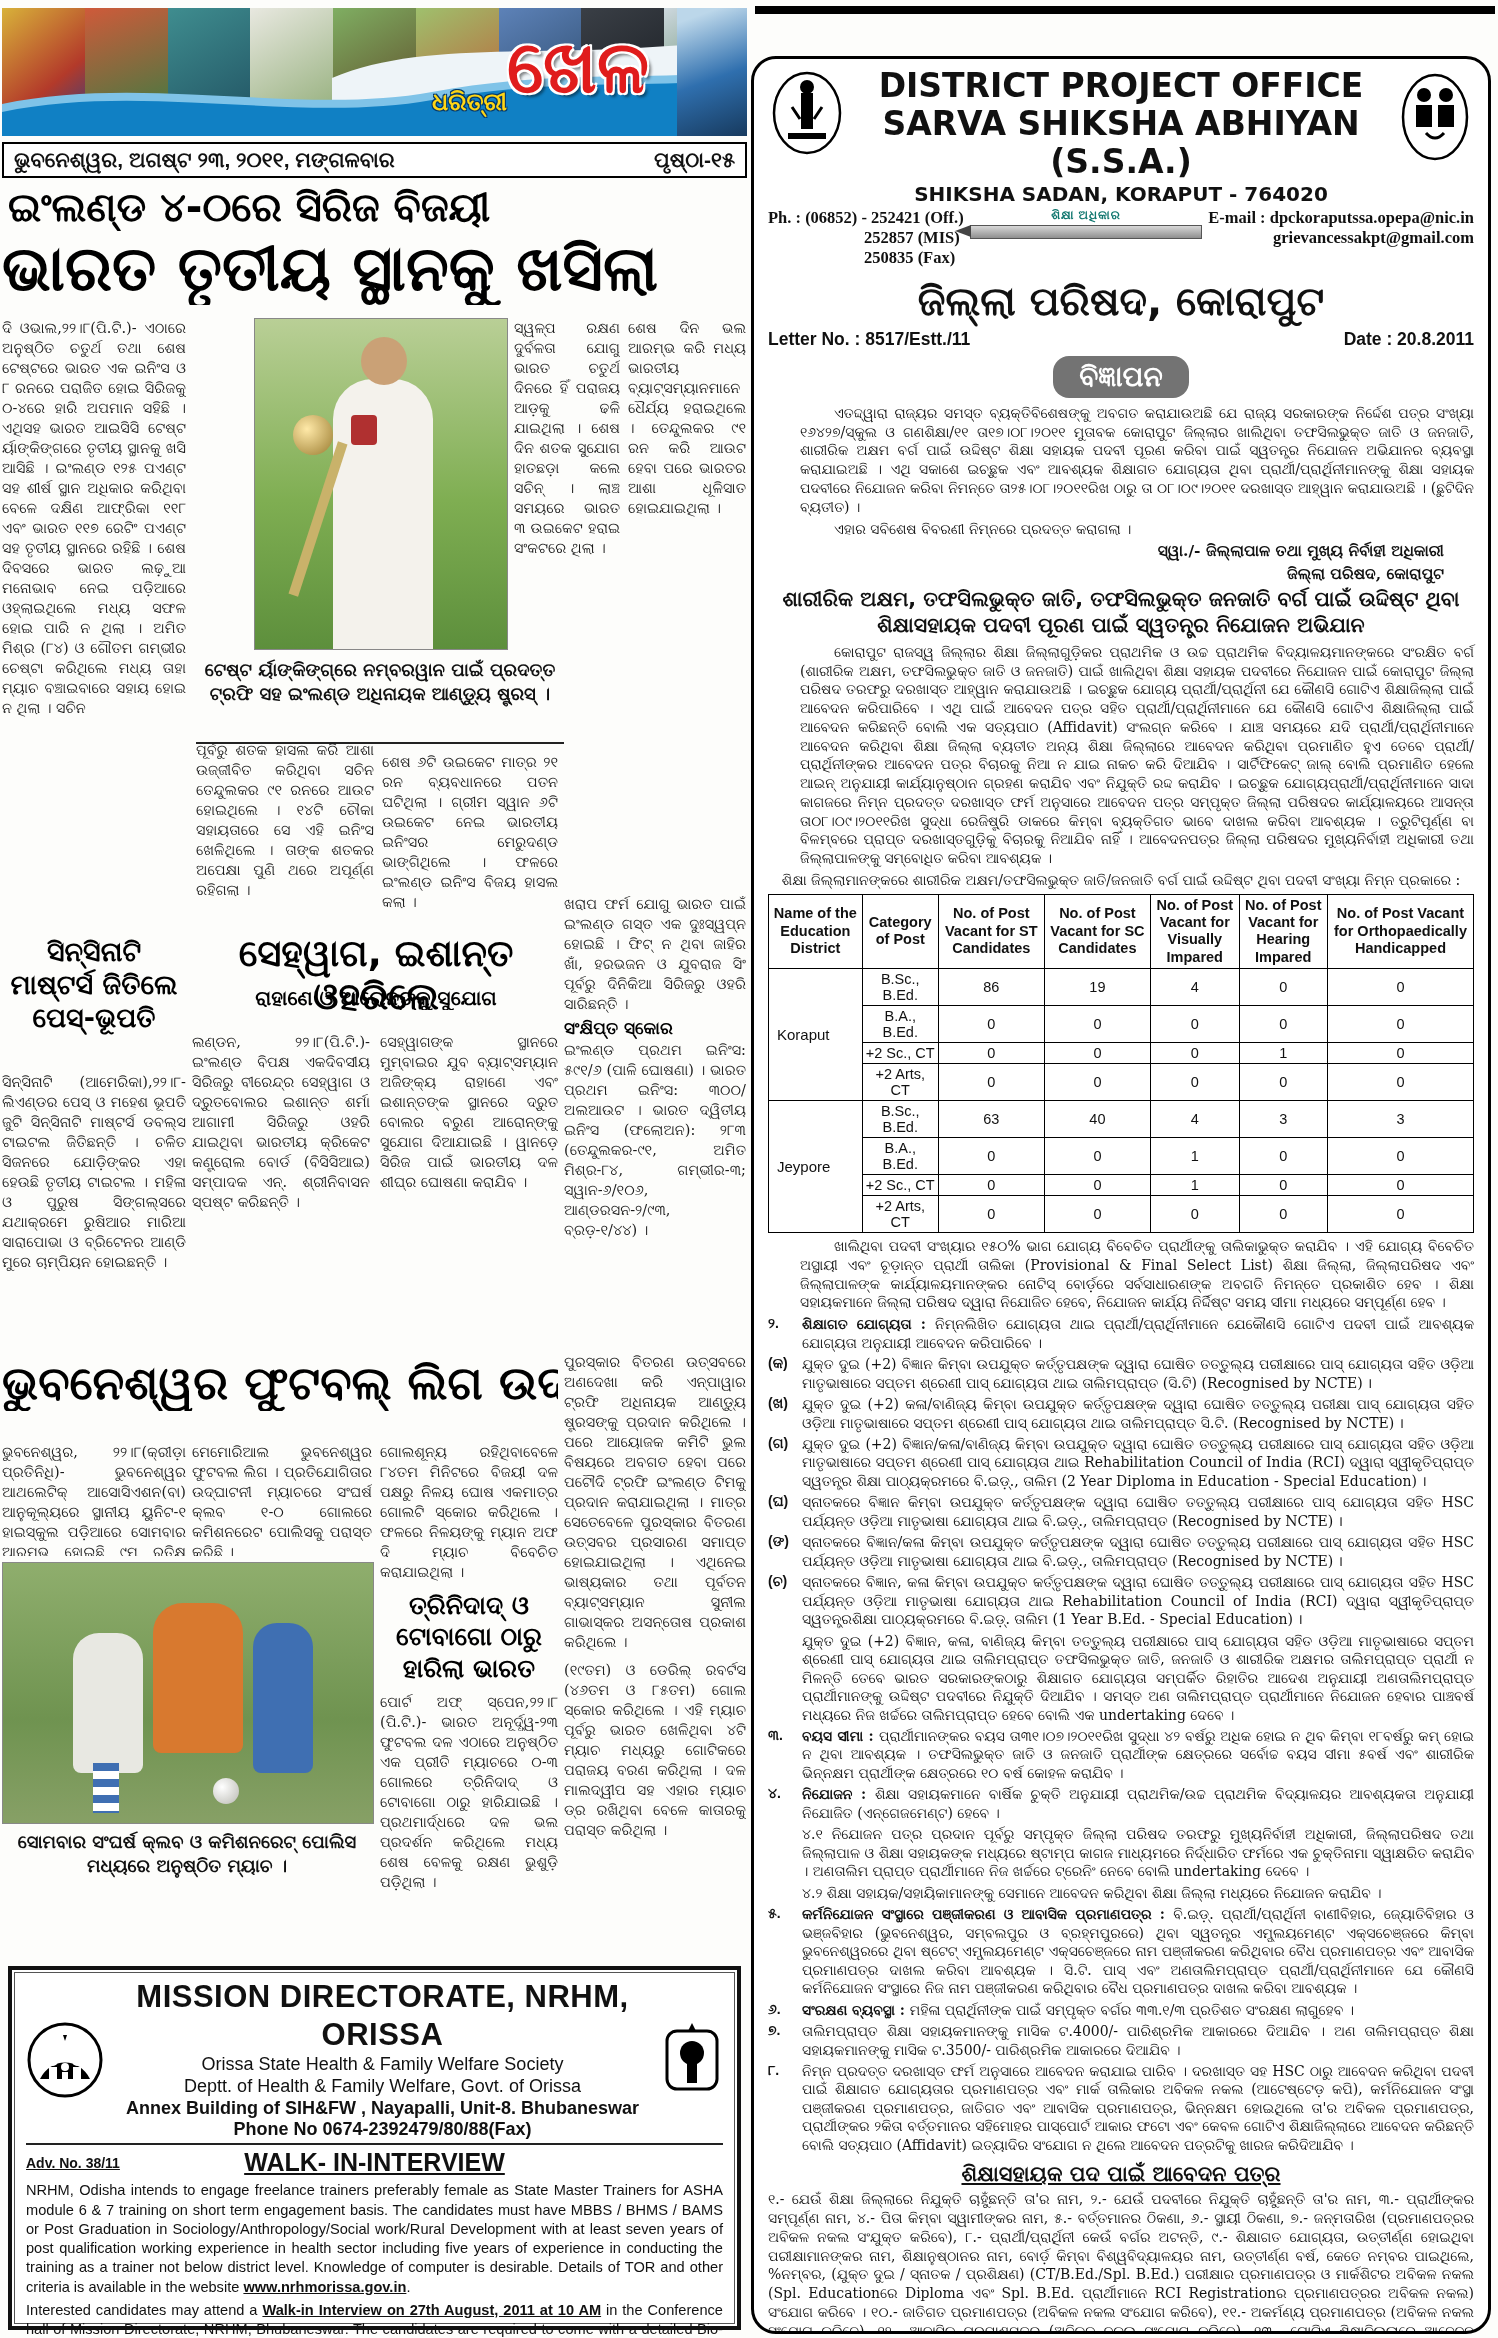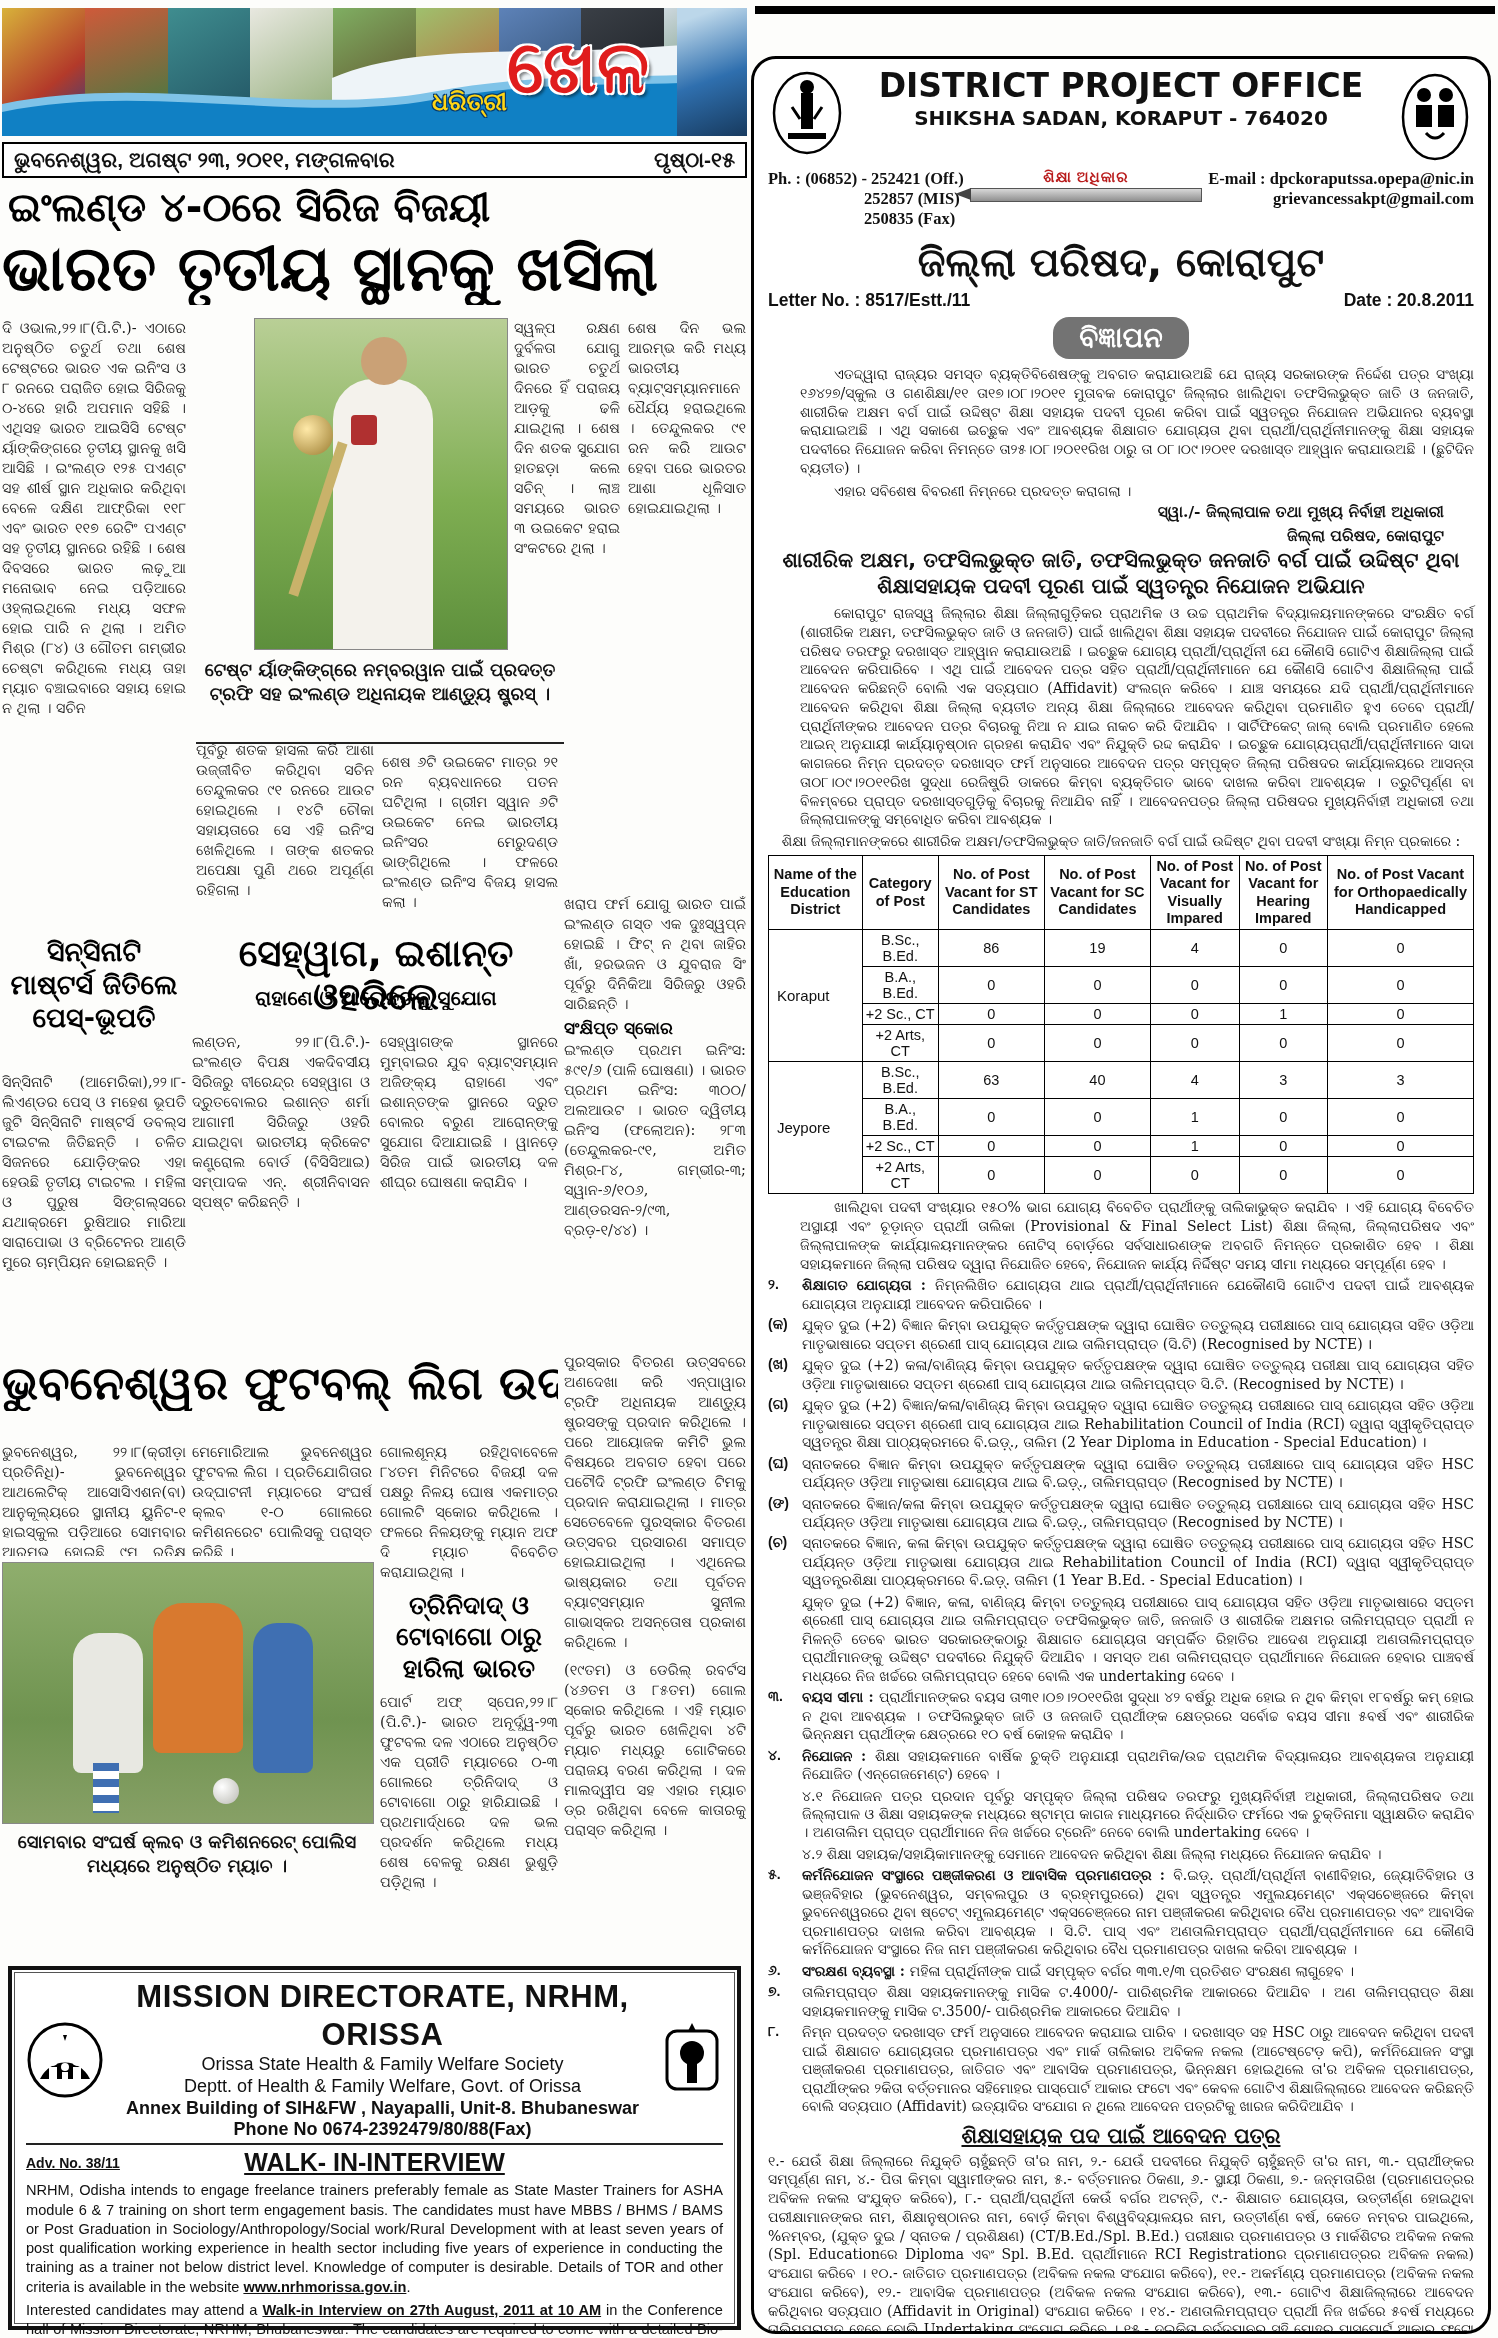--- a/index.html
+++ b/index.html
@@ -36,21 +36,21 @@
   
   #rp{border:3px solid #000;background:#fff;padding:8px 14px;box-sizing:border-box;font-family:"DejaVu Serif","Liberation Serif",serif;}
   #rp .hdr{display:flex;align-items:flex-start;gap:8px;}
   #rp .hmid{flex:1;text-align:center;line-height:1.15;}
   #rp .o1{font-family:"DejaVu Sans","Liberation Sans",sans-serif;font-size:33px;font-weight:800;}
   #rp .o2{font-family:"DejaVu Sans","Liberation Sans",sans-serif;font-size:20px;font-weight:bold;margin-top:2px;}
   #rp .contact{display:flex;justify-content:space-between;font-family:Liberation Serif, serif;font-weight:bold;font-size:16.5px;margin-top:2px;}
   #rp .pencilbox{text-align:center;}
   #rp .pencil{width:230px;height:12px;background:linear-gradient(#d8d8d8,#8f8f8f);border:1px solid #555;position:relative;margin:2px auto 0;}
   #rp .pencil:before{content:"";position:absolute;left:-16px;top:-1px;border-top:6px solid transparent;border-bottom:6px solid transparent;border-right:16px solid #444;}
-  #rp .ptext{font-size:15px;font-weight:bold;color:#b91c1c;letter-spacing:1px;}
+  #rp .ptext{font-size:12px;font-weight:bold;color:#0f766e;letter-spacing:1px;}
   #rp .zp{text-align:center;font-size:40px;font-weight:800;margin:10px 0 4px;font-family:"DejaVu Sans","Liberation Sans",sans-serif;}
   #rp .lrow{display:flex;justify-content:space-between;font-family:"Liberation Sans",sans-serif;font-weight:bold;font-size:17.5px;}
   #rp .badge{display:block;margin:6px auto;background:#737373;color:#fff;font-size:28px;font-weight:bold;padding:4px 26px;border-radius:16px;width:max-content;}
   #rp .body{font-size:14px;line-height:1.34;text-align:justify;}
   #rp .ind{text-indent:34px;margin-left:32px;}
   #rp .sig{text-align:right;font-weight:bold;font-size:15.5px;line-height:1.5;padding-right:30px;}
   #rp .bh{font-family:"DejaVu Sans","Liberation Sans",sans-serif;text-align:center;font-weight:800;font-size:20.5px;line-height:1.3;}
   table.vac{border-collapse:collapse;width:100%;margin:4px 0;}
   table.vac th,table.vac td{border:1.6px solid #000;font-family:"Liberation Sans",sans-serif;font-size:14.5px;padding:2px 3px;text-align:center;vertical-align:middle;}
   table.vac th{font-weight:bold;line-height:1.2;}
@@ -191,20 +191,21 @@
     <div class="hdr">
       <svg width="78" height="100" viewBox="0 0 78 100">
         <ellipse cx="39" cy="46" rx="33" ry="40" fill="none" stroke="#000" stroke-width="2.5"></ellipse>
         <rect x="33" y="26" width="12" height="36" fill="#000"></rect>
         <circle cx="39" cy="20" r="7" fill="#000"></circle>
         <path d="M20,66 h38 v6 h-38 Z" fill="#000"></path>
         <path d="M24,40 l8,12 M54,40 l-8,12" stroke="#000" stroke-width="3"></path>
       </svg>
       <div class="hmid">
         <div class="o1">DISTRICT PROJECT OFFICE</div>
+        <div class="o1">SARVA SHIKSHA ABHIYAN (S.S.A.)</div>
         <div class="o2">SHIKSHA SADAN, KORAPUT - 764020</div>
       </div>
       <svg width="78" height="100" viewBox="0 0 78 100">
         <ellipse cx="39" cy="50" rx="32" ry="42" fill="none" stroke="#000" stroke-width="2.5"></ellipse>
         <circle cx="28" cy="28" r="7" fill="#000"></circle>
           <circle cx="50" cy="28" r="7" fill="#000"></circle>
         <path d="M20,38 h16 v22 h-16 Z M42,38 h16 v22 h-16 Z" fill="#000"></path>
         <path d="M30,66 q9,10 18,0" stroke="#000" stroke-width="3" fill="none"></path>
       </svg>
     </div>

